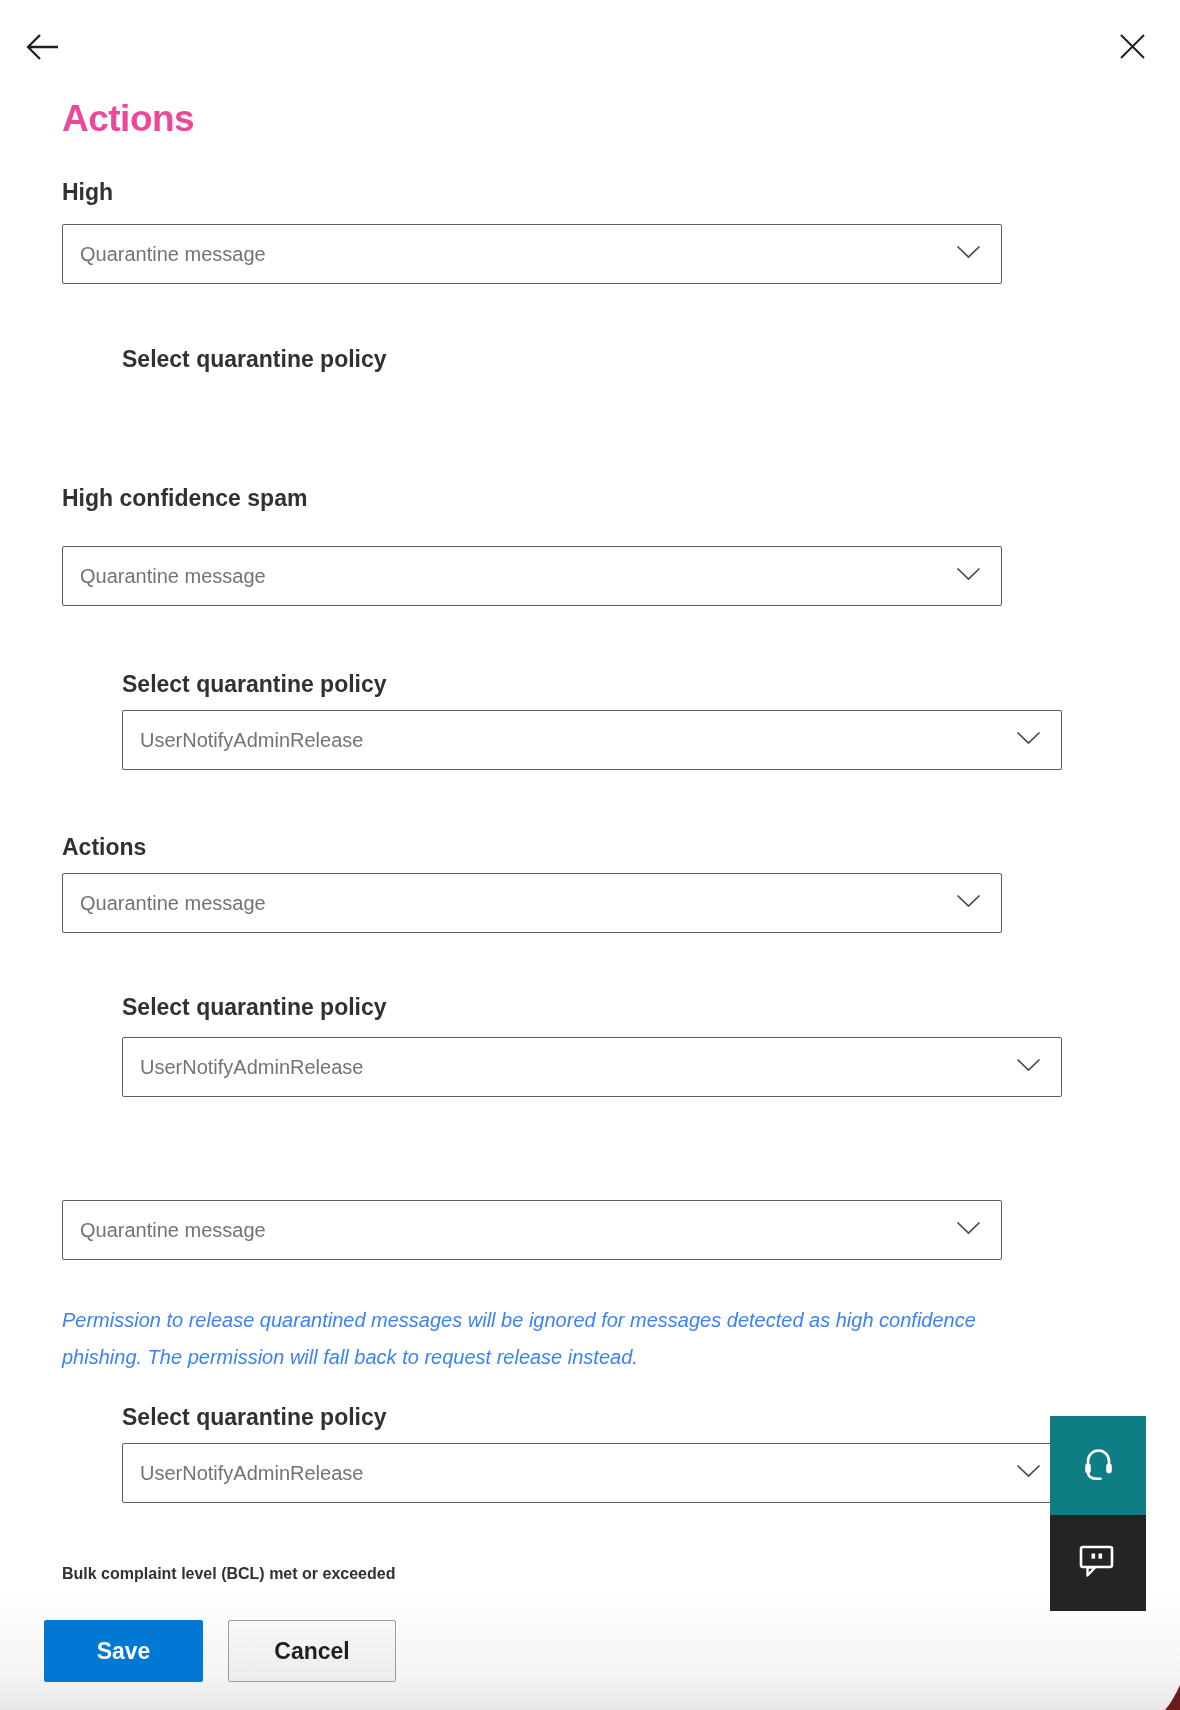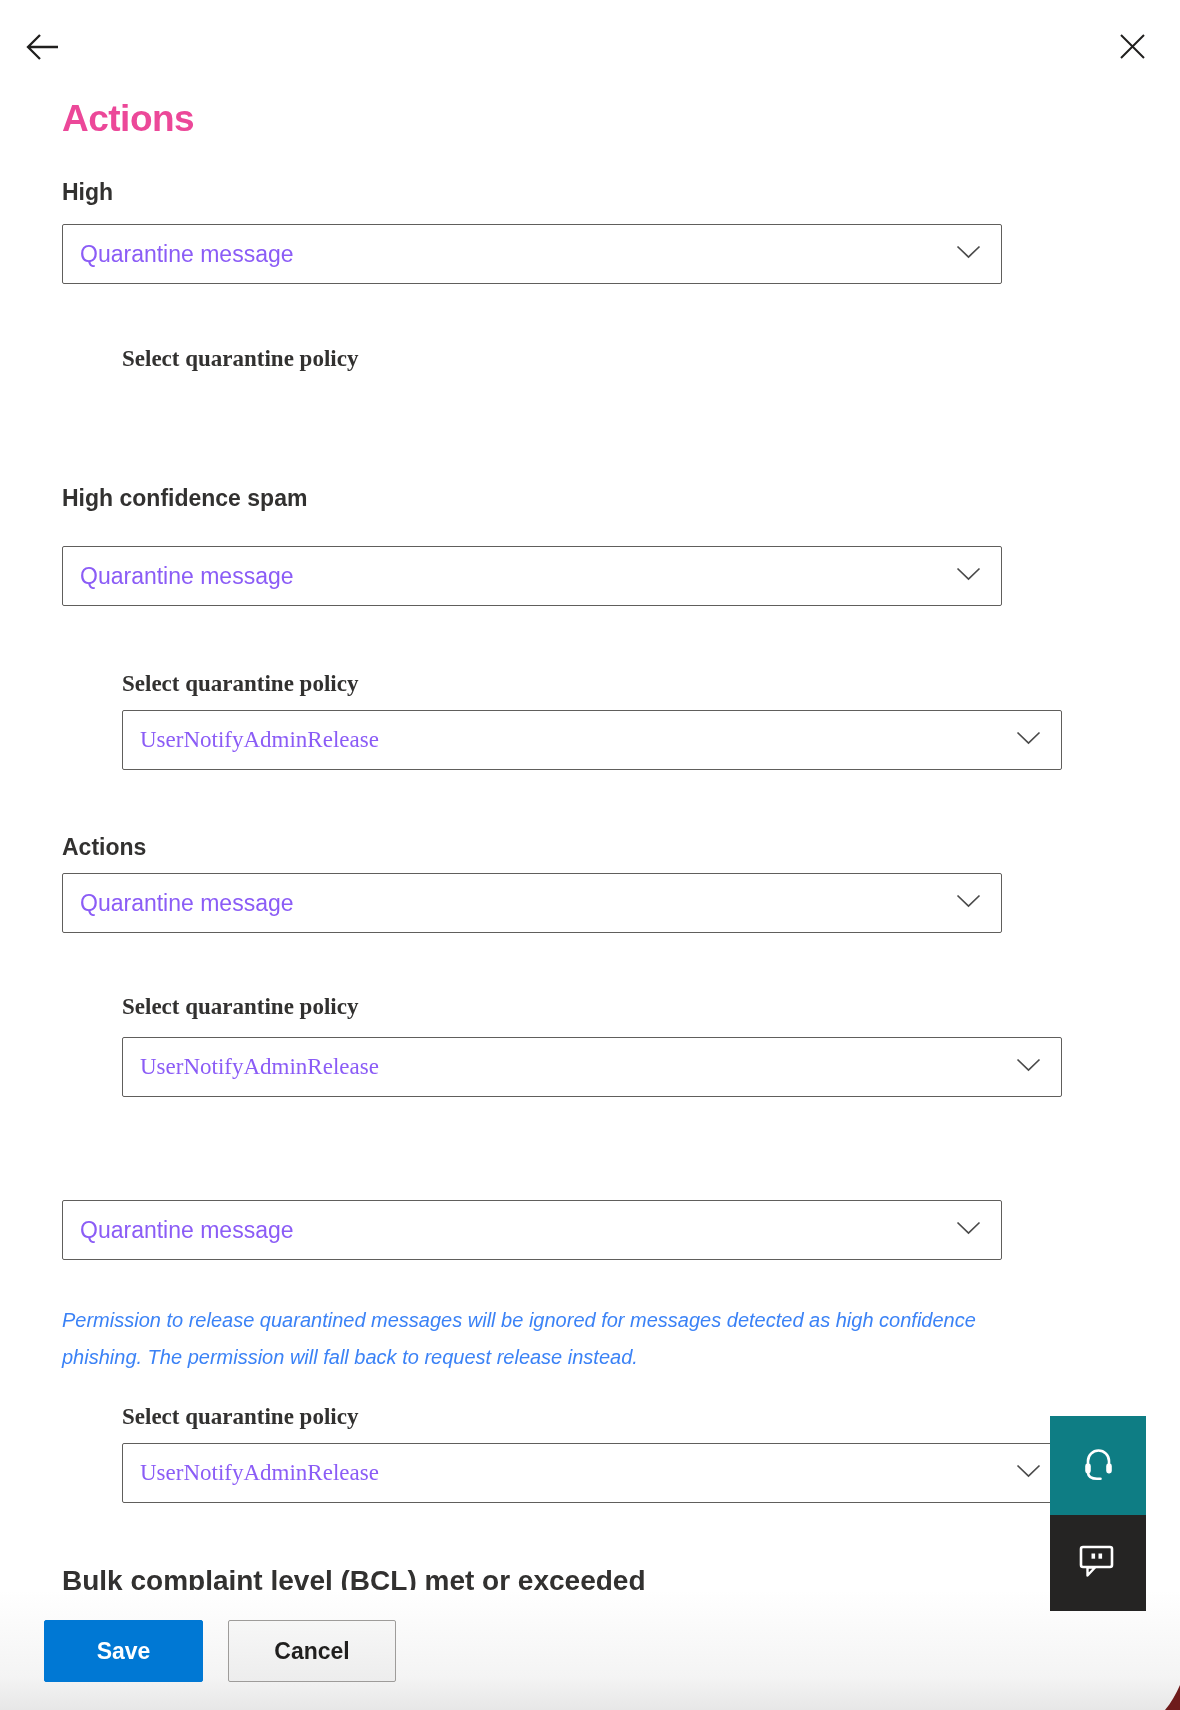--- a/index.html
+++ b/index.html
@@ -7,29 +7,29 @@
   .page{position:relative;width:1180px;height:1710px;background:#ffffff;overflow:hidden;}
 
   .icon-btn{position:absolute;width:44px;height:44px;display:flex;align-items:center;justify-content:center;background:transparent;border:none;cursor:pointer;}
   .back-btn{left:20px;top:26px;}
   .close-btn{left:1110px;top:26px;}
 
   .title{position:absolute;left:62px;top:98px;font-size:37px;font-weight:700;color:#ec4899;letter-spacing:-0.5px;text-align:center;}
 
   .label{position:absolute;font-size:23px;font-weight:600;color:#323130;line-height:30px;white-space:nowrap;}
   .dd{position:absolute;width:940px;height:60px;background:#ffffff;border:1px solid #605e5c;border-radius:2px;box-sizing:border-box;display:flex;align-items:center;justify-content:space-between;padding:0 20px 0 17px;cursor:pointer;}
-  .dd .val{font-size:23px;font-weight:400;color:#8b5cf6;white-space:nowrap;}
+  .dd .val{font-size:20px;font-weight:400;color:#737373;white-space:nowrap;}
   .dd svg{flex:0 0 auto;}
   .main-col{left:62px;}
-  .sub-col{left:122px;font-family:Liberation Serif, serif;}
+  .sub-col{left:122px;}
 
   .note{position:absolute;left:62px;top:1302px;width:990px;font-size:20px;font-weight:400;color:#3b82f6;line-height:37px;font-style:italic;}
 
   .clip-wrap{position:absolute;left:62px;top:1565px;width:760px;height:25px;overflow:hidden;}
-  .clip-wrap .label-inline{font-size:28px;font-weight:600;color:#323130;white-space:nowrap;}
+  .clip-wrap .label-inline{font-size:16px;font-weight:600;color:#323130;white-space:nowrap;}
 
   .footer{position:absolute;left:0;top:1590px;width:1180px;height:120px;background:linear-gradient(180deg,#ffffff 0%,#f4f4f4 72%,#e7e7e7 100%);}
   .btn{position:absolute;top:30px;height:62px;border-radius:2px;font-size:23px;font-weight:600;display:flex;align-items:center;justify-content:center;box-sizing:border-box;cursor:pointer;font-family:inherit;}
   .btn-save{left:44px;width:159px;background:#0078d4;border:1px solid #0078d4;color:#ffffff;}
   .btn-cancel{left:228px;width:168px;background:linear-gradient(180deg,#f7f7f7,#ededed);border:1px solid #9e9c9a;color:#201f1e;}
 
   .widget{position:absolute;left:1050px;width:96px;display:flex;align-items:center;justify-content:center;cursor:pointer;border:none;}
   .widget-help{top:1416px;height:99px;background:#0e7d84;}
   .widget-chat{top:1515px;height:96px;background:#252423;}
 

